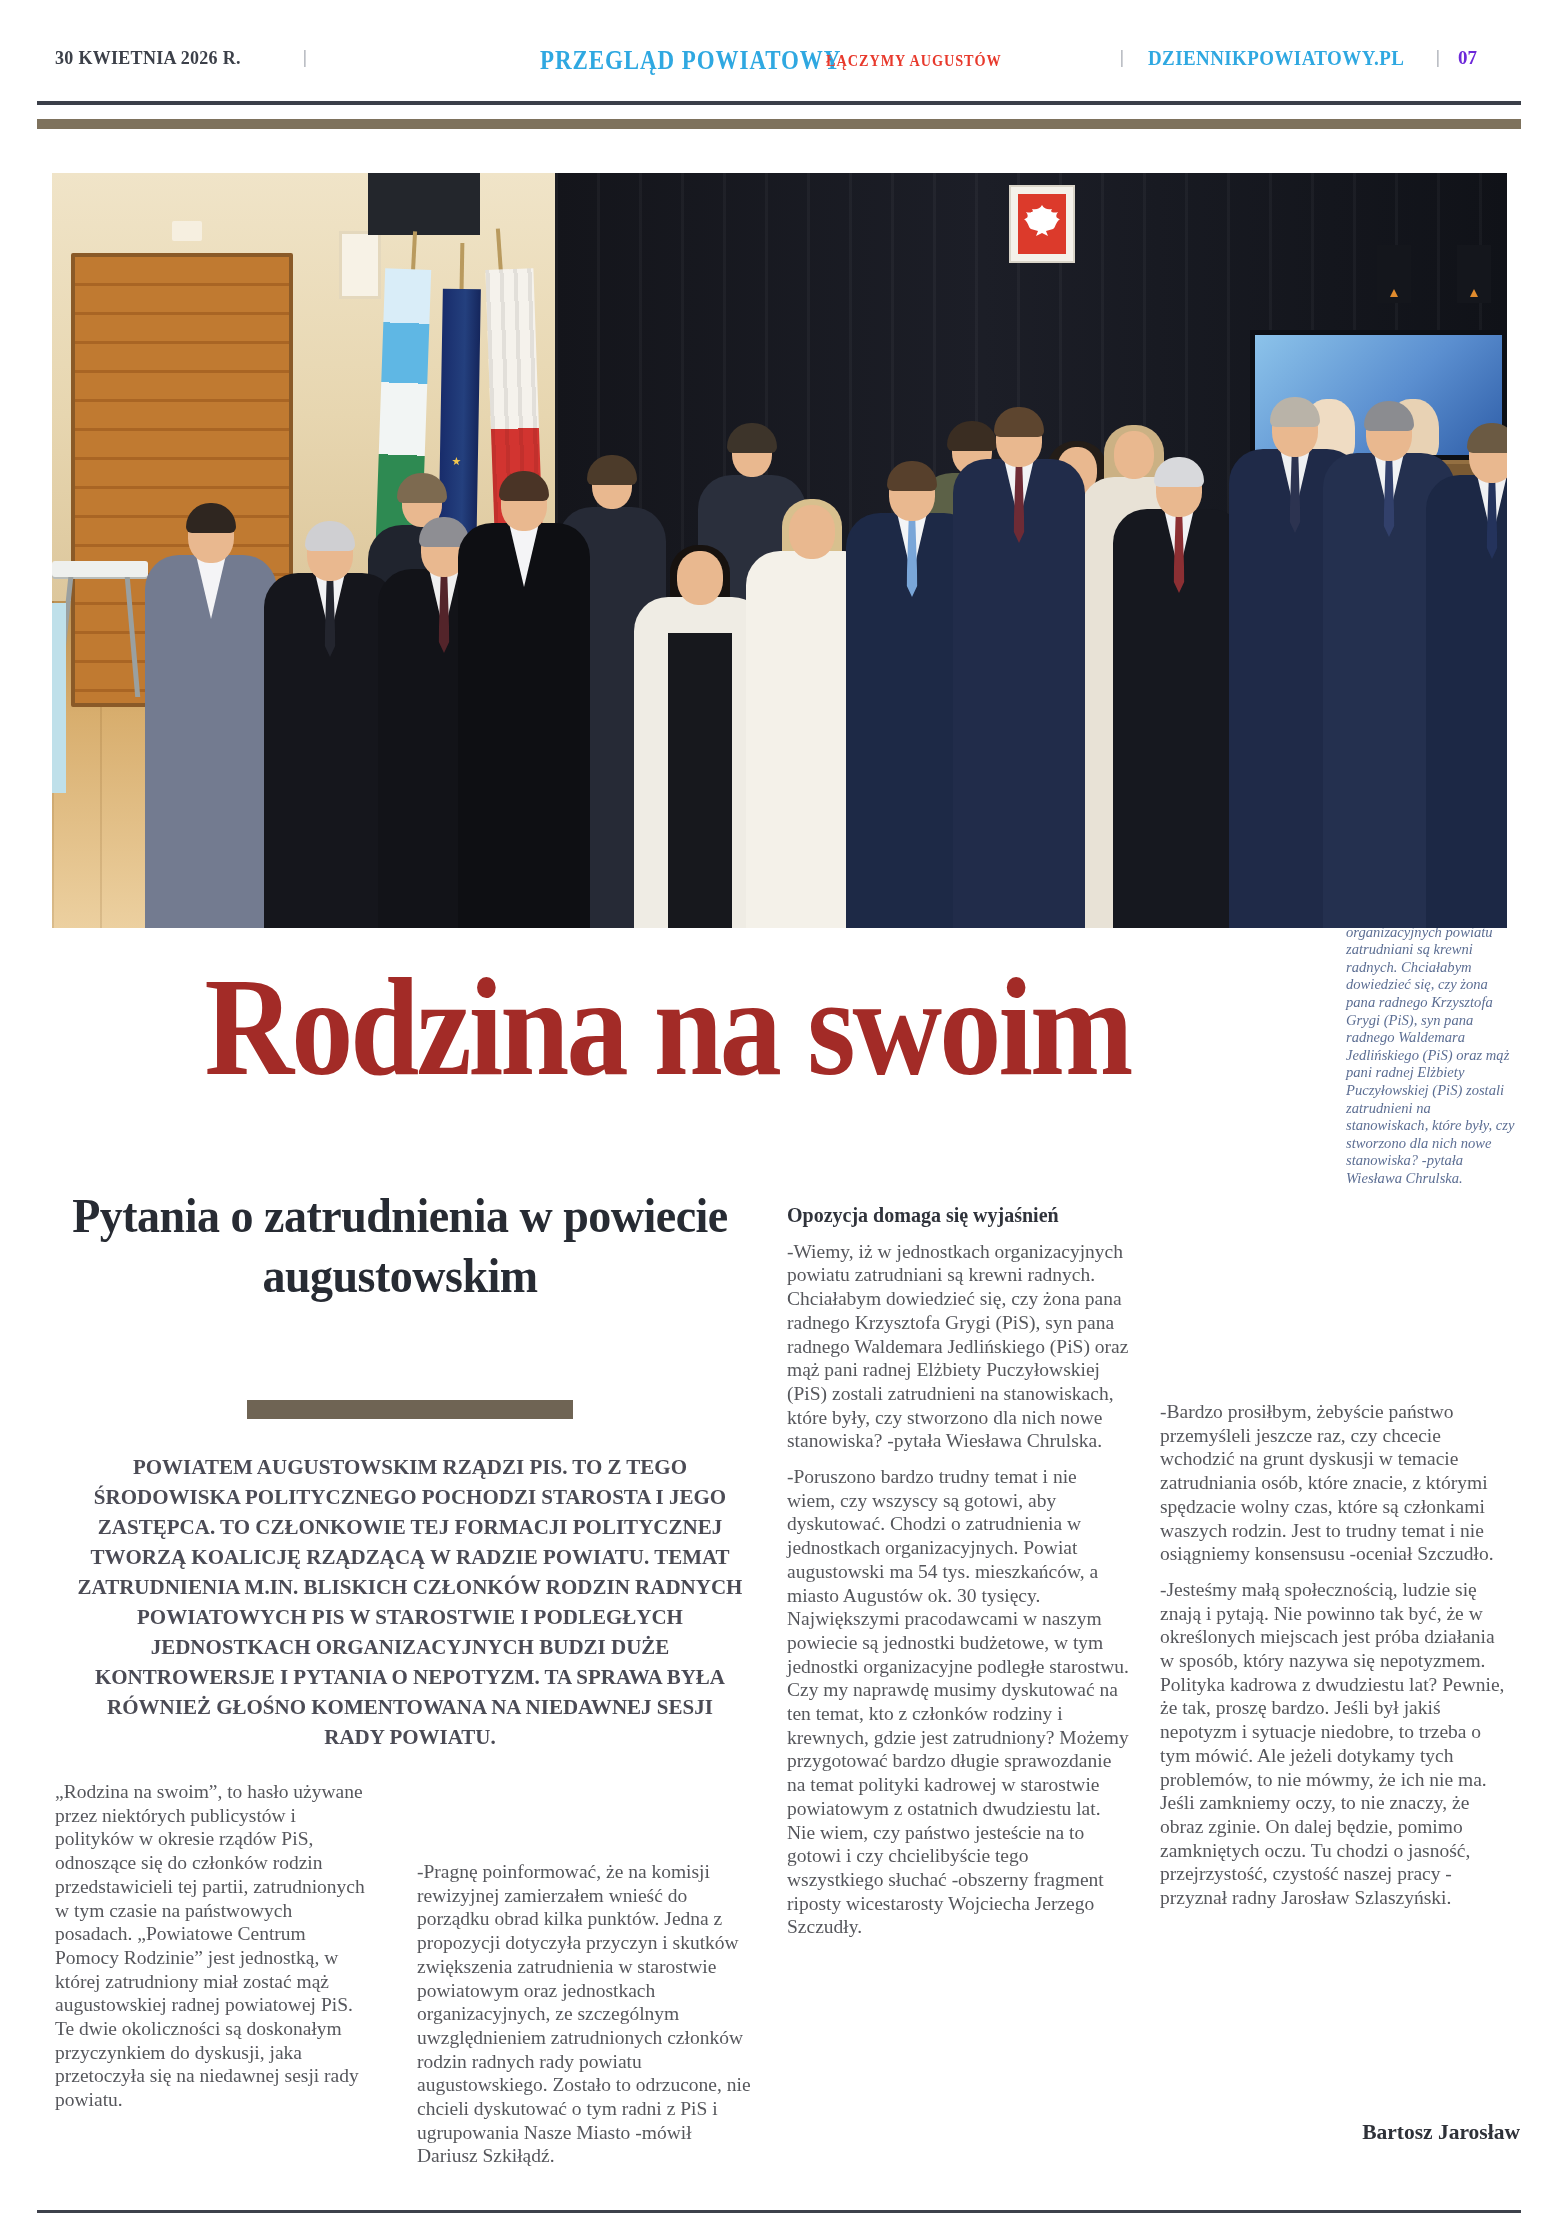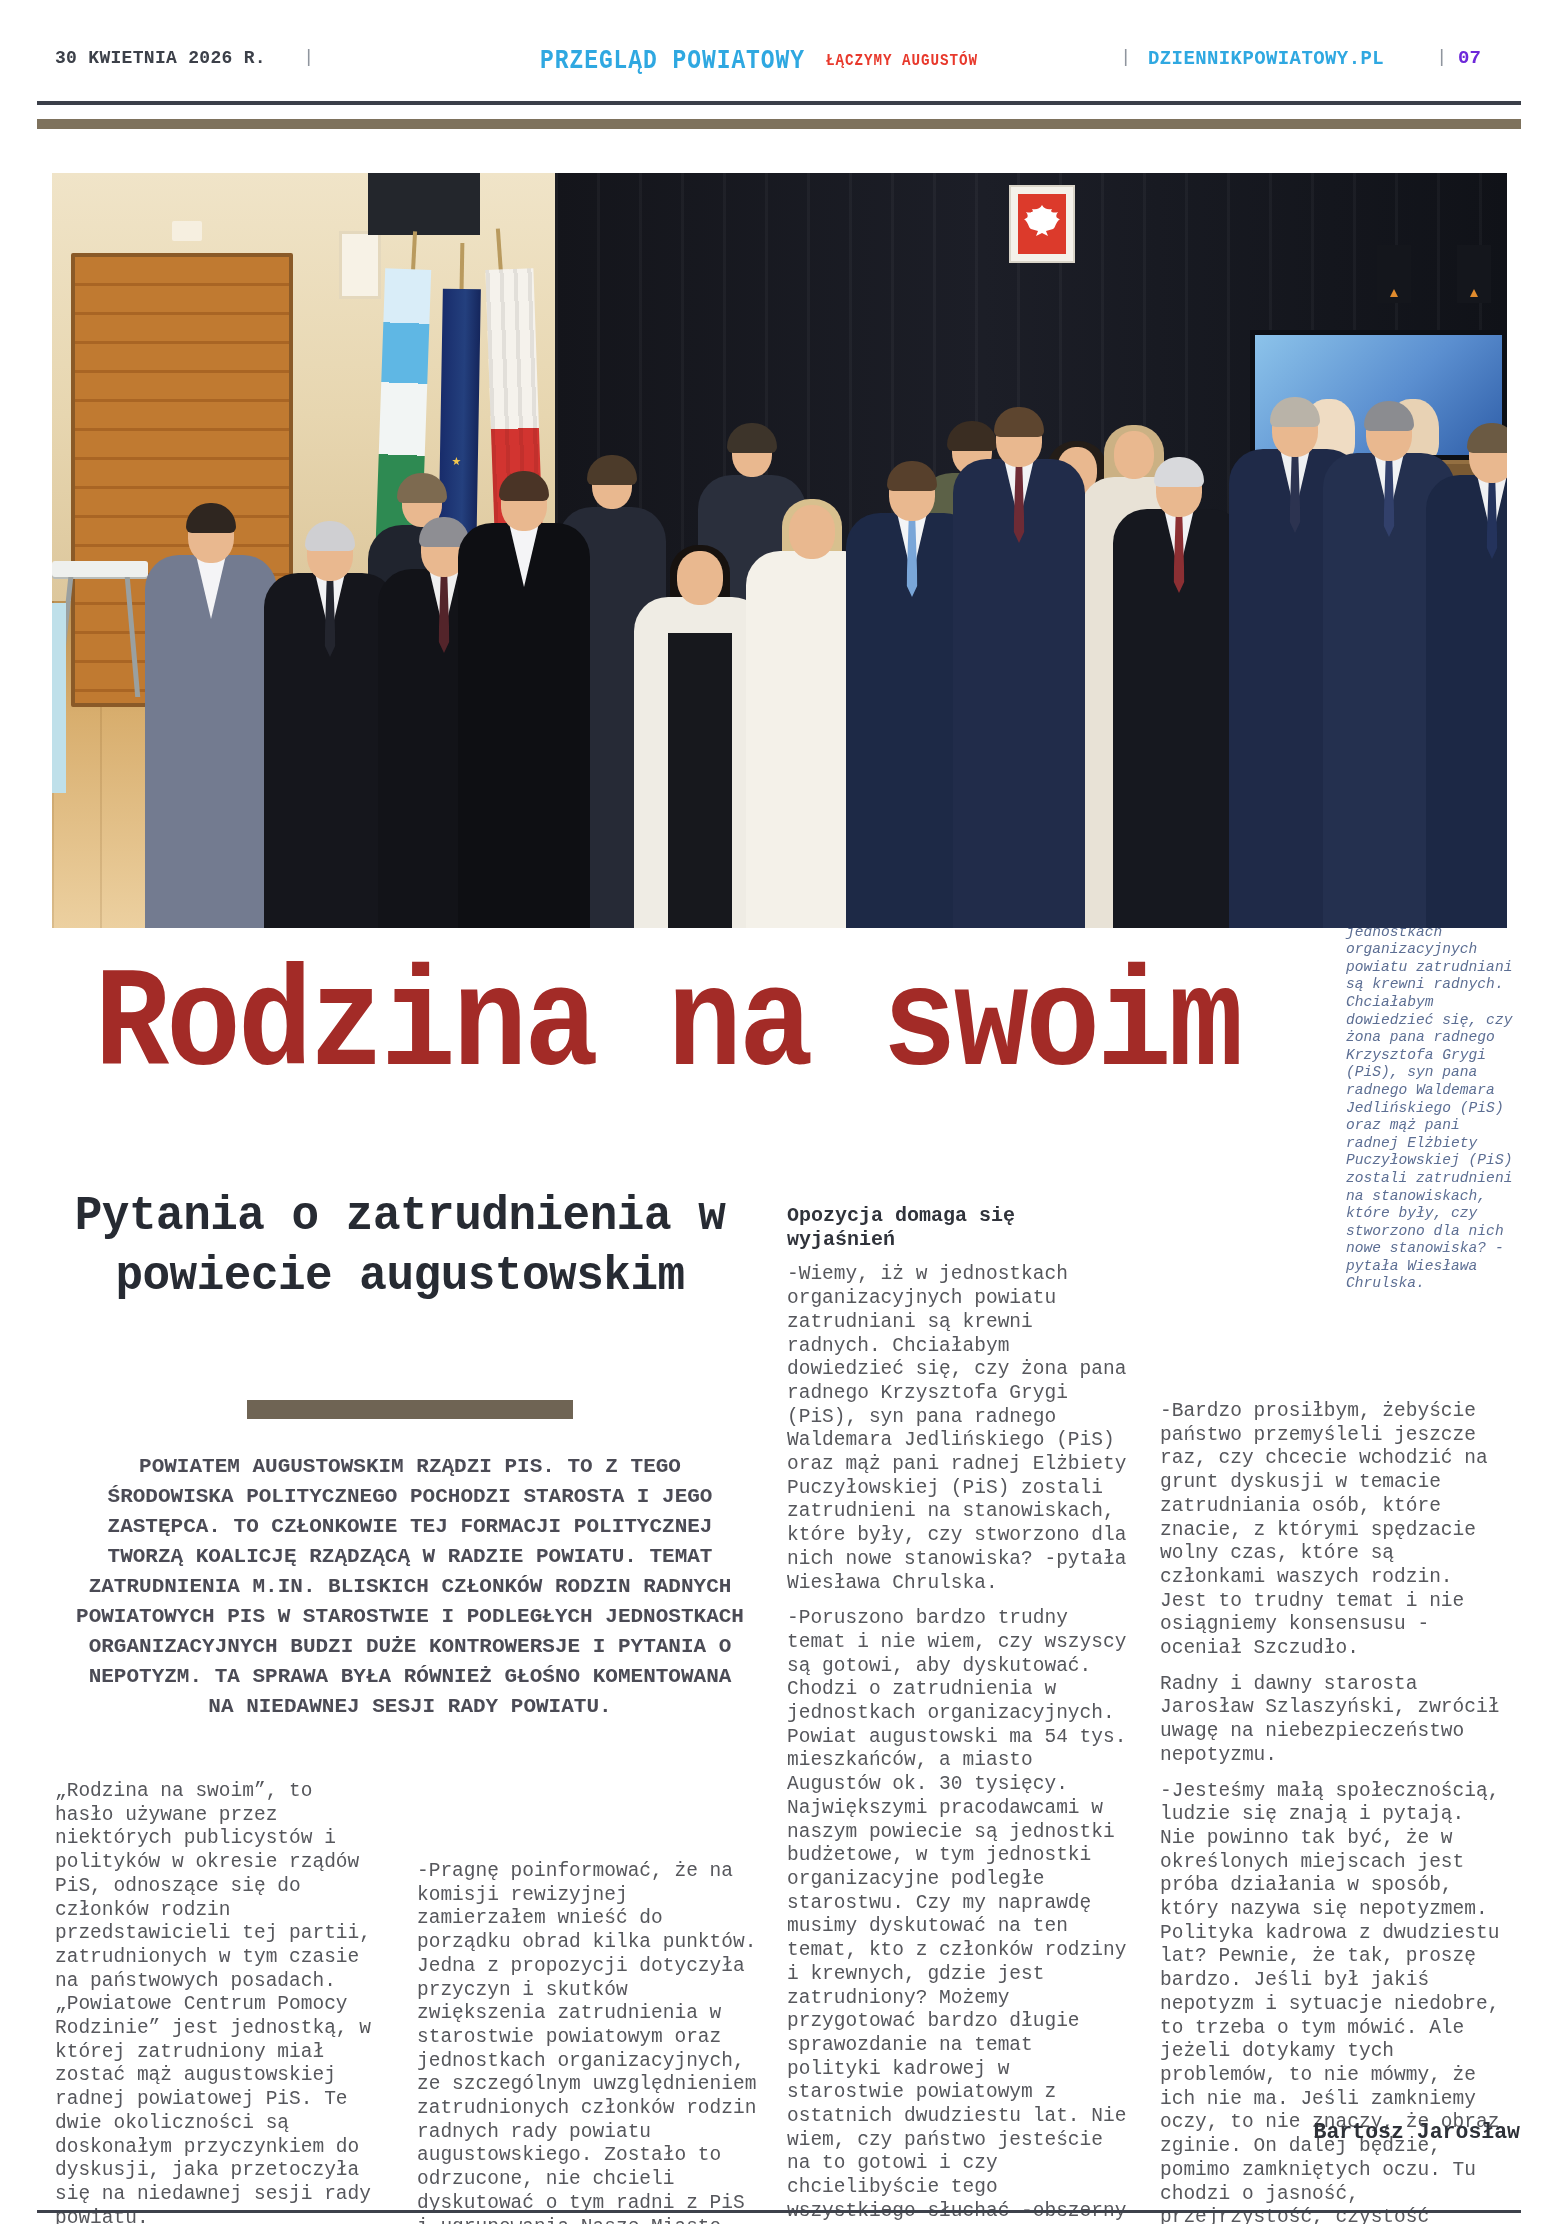--- a/index.html
+++ b/index.html
@@ -1,17 +1,17 @@
 <!DOCTYPE html>
 <html lang="pl"><head>
 <meta charset="utf-8">
 <style>
   html,body{margin:0;padding:0;background:#ffffff;}
   .page{position:relative;width:1558px;height:2224px;background:#ffffff;overflow:hidden;
-        font-family:Liberation Mono, monospace;}
+        font-family:Liberation Serif, serif;}
 
   
   .hdr-date{position:absolute;left:55px;top:48px;font-size:18px;font-weight:bold;color:#3c4049;letter-spacing:.3px;}
   .hdr-sep{position:absolute;top:46px;font-size:19px;color:#8f959e;font-weight:normal;}
   .hdr-sep.s1{left:303px;}
   .hdr-sep.s2{left:1120px;}
   .hdr-sep.s3{left:1436px;}
   .mast-title{position:absolute;left:540px;top:44px;font-size:25px;font-weight:bold;color:#2fa8e1;
               letter-spacing:1px;transform:scale(.92,1.12);transform-origin:left top;white-space:nowrap;}
   .mast-tag{position:absolute;left:826px;top:52px;font-size:15px;font-weight:bold;color:#e8392c;
@@ -314,19 +314,18 @@
   <div class="col col2">
     <p>-Pragnę poinformować, że na komisji rewizyjnej zamierzałem wnieść do porządku obrad kilka punktów. Jedna z propozycji dotyczyła przyczyn i skutków zwiększenia zatrudnienia w starostwie powiatowym oraz jednostkach organizacyjnych, ze szczególnym uwzględnieniem zatrudnionych członków rodzin radnych rady powiatu augustowskiego. Zostało to odrzucone, nie chcieli dyskutować o tym radni z PiS i ugrupowania Nasze Miasto -mówił Dariusz Szkiłądź.</p>
   </div>
   <div class="col col3">
     <p class="col-heading">Opozycja domaga się wyjaśnień</p>
     <p>-Wiemy, iż w jednostkach organizacyjnych powiatu zatrudniani są krewni radnych. Chciałabym dowiedzieć się, czy żona pana radnego Krzysztofa Grygi (PiS), syn pana radnego Waldemara Jedlińskiego (PiS) oraz mąż pani radnej Elżbiety Puczyłowskiej (PiS) zostali zatrudnieni na stanowiskach, które były, czy stworzono dla nich nowe stanowiska? -pytała Wiesława Chrulska.</p>
     <p>-Poruszono bardzo trudny temat i nie wiem, czy wszyscy są gotowi, aby dyskutować. Chodzi o zatrudnienia w jednostkach organizacyjnych. Powiat augustowski ma 54 tys. mieszkańców, a miasto Augustów ok. 30 tysięcy. Największymi pracodawcami w naszym powiecie są jednostki budżetowe, w tym jednostki organizacyjne podległe starostwu. Czy my naprawdę musimy dyskutować na ten temat, kto z członków rodziny i krewnych, gdzie jest zatrudniony? Możemy przygotować bardzo długie sprawozdanie na temat polityki kadrowej w starostwie powiatowym z ostatnich dwudziestu lat. Nie wiem, czy państwo jesteście na to gotowi i czy chcielibyście tego wszystkiego słuchać -obszerny fragment riposty wicestarosty Wojciecha Jerzego Szczudły.</p>
   </div>
   <div class="col col4">
     <p>-Bardzo prosiłbym, żebyście państwo przemyśleli jeszcze raz, czy chcecie wchodzić na grunt dyskusji w temacie zatrudniania osób, które znacie, z którymi spędzacie wolny czas, które są członkami waszych rodzin. Jest to trudny temat i nie osiągniemy konsensusu -oceniał Szczudło.</p>
-    <p>Radny i dawny starosta Jarosław Szlaszyński, zwrócił uwagę na niebezpieczeństwo nepotyzmu.</p>
     <p>-Jesteśmy małą społecznością, ludzie się znają i pytają. Nie powinno tak być, że w określonych miejscach jest próba działania w sposób, który nazywa się nepotyzmem. Polityka kadrowa z dwudziestu lat? Pewnie, że tak, proszę bardzo. Jeśli był jakiś nepotyzm i sytuacje niedobre, to trzeba o tym mówić. Ale jeżeli dotykamy tych problemów, to nie mówmy, że ich nie ma. Jeśli zamkniemy oczy, to nie znaczy, że obraz zginie. On dalej będzie, pomimo zamkniętych oczu. Tu chodzi o jasność, przejrzystość, czystość naszej pracy -przyznał radny Jarosław Szlaszyński.</p>
   </div>
   <div class="author">Bartosz Jarosław</div>
 
   <div class="rule-bottom"></div>
 </div>
 
 </body></html>

